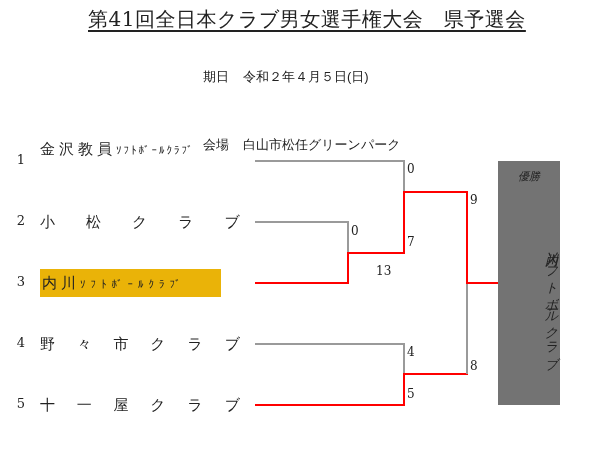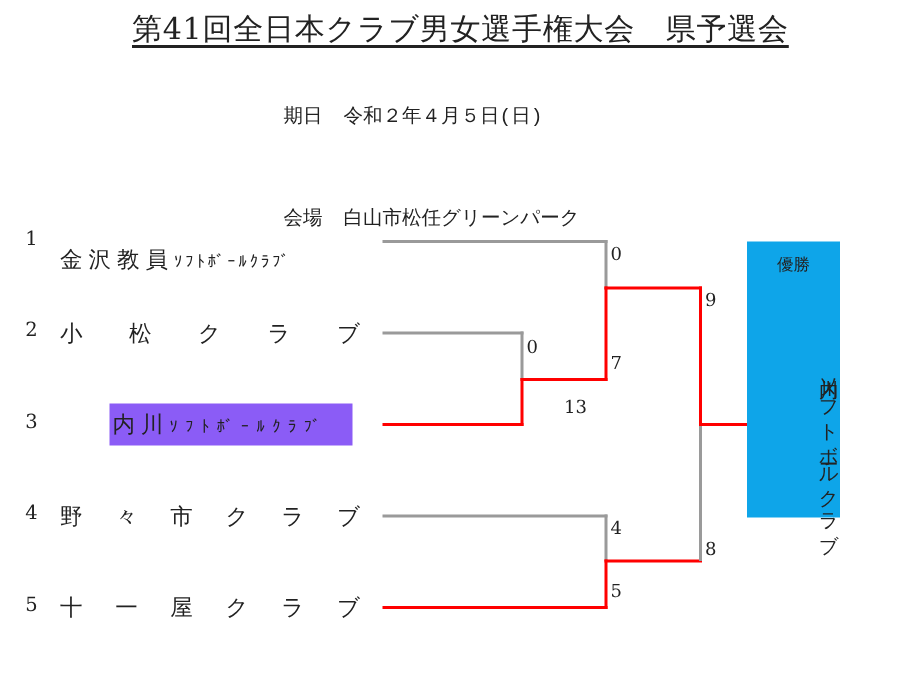--- a/index.html
+++ b/index.html
@@ -1,32 +1,32 @@
 <!DOCTYPE html>
 <html><head>
 <meta charset="utf-8">
 <style>
   html, body { margin:0; padding:0; background:#ffffff; }
   body { width:600px; height:449px; position:relative; overflow:hidden;
          font-family:"DejaVu Serif", "Liberation Serif", serif; color:#222; }
   .title { position:absolute; left:88px; top:6px; font-size:20px; letter-spacing:0.5px;
            text-decoration:underline; text-underline-offset:4px; white-space:nowrap; }
-  .info { position:absolute; left:189px; font-size:13px; font-family:Liberation Mono, monospace; white-space:nowrap; }
+  .info { position:absolute; left:203px; font-size:13px; font-family:Liberation Sans, sans-serif; white-space:nowrap; }
   .info .lbl { display:inline-block; width:40px; }
   .seed { position:absolute; left:14px; font-size:13px; width:14px; text-align:center; }
   .team { position:absolute; left:40px; height:28px; line-height:28px; font-size:15px; white-space:nowrap;
           font-family:"DejaVu Sans", sans-serif; }
-  .team.hl { background:#8b5cf6; width:162px;margin-left:33px; }
+  .team.hl { background:#eab308; width:181px; }
   .team.spread { width:200px; display:flex; justify-content:space-between; }
   .team .kana-small { font-size:11px; letter-spacing:2px; }
   .line { position:absolute; }
   .gray { background:#9a9a9a; }
   .red { background:#ff0000; }
   .score { position:absolute; font-size:12px; font-family:"DejaVu Serif", serif; color:#222; }
-  .champ { position:absolute; left:498px; top:161px; width:62px; height:184px; background:#0ea5e9; }
+  .champ { position:absolute; left:498px; top:161px; width:62px; height:244px; background:#737373;font-style:italic; }
   .champ-label { position:absolute; top:8px; width:100%; text-align:center; font-size:11px; font-family:"DejaVu Sans", sans-serif; }
   .champ-name { position:absolute; top:46px; width:100%; text-align:center; font-size:13px; line-height:17px;
                 writing-mode:vertical-rl; left:0; right:0; margin:auto; height:190px; font-family:"DejaVu Sans", sans-serif; }
 </style>
 </head>
 <body>
 
 <div class="title">第41回全日本クラブ男女選手権大会　県予選会</div>
 
 <div class="info" style="top:68px;">
@@ -35,21 +35,21 @@
 <div class="info" style="top:92px;margin-top:44px;">
   <span class="lbl">会場</span><span>白山市松任グリーンパーク</span>
 </div>
 
 <div class="seed" style="top:152px;">1</div>
 <div class="seed" style="top:213px;">2</div>
 <div class="seed" style="top:274px;">3</div>
 <div class="seed" style="top:335px;">4</div>
 <div class="seed" style="top:396px;">5</div>
 
-<div class="team" style="top:159px;">
+<div class="team" style="top:135px;">
   <span style="letter-spacing:4px;">金沢教員</span><span class="kana-small">ｿﾌﾄﾎﾞｰﾙｸﾗﾌﾞ</span>
 </div>
 <div class="team spread" style="top:208px;">
   <span>小</span>
   <span>松</span>
   <span>ク</span>
   <span>ラ</span>
   <span>ブ</span>
 </div>
 <div class="team hl" style="top:269px;">

